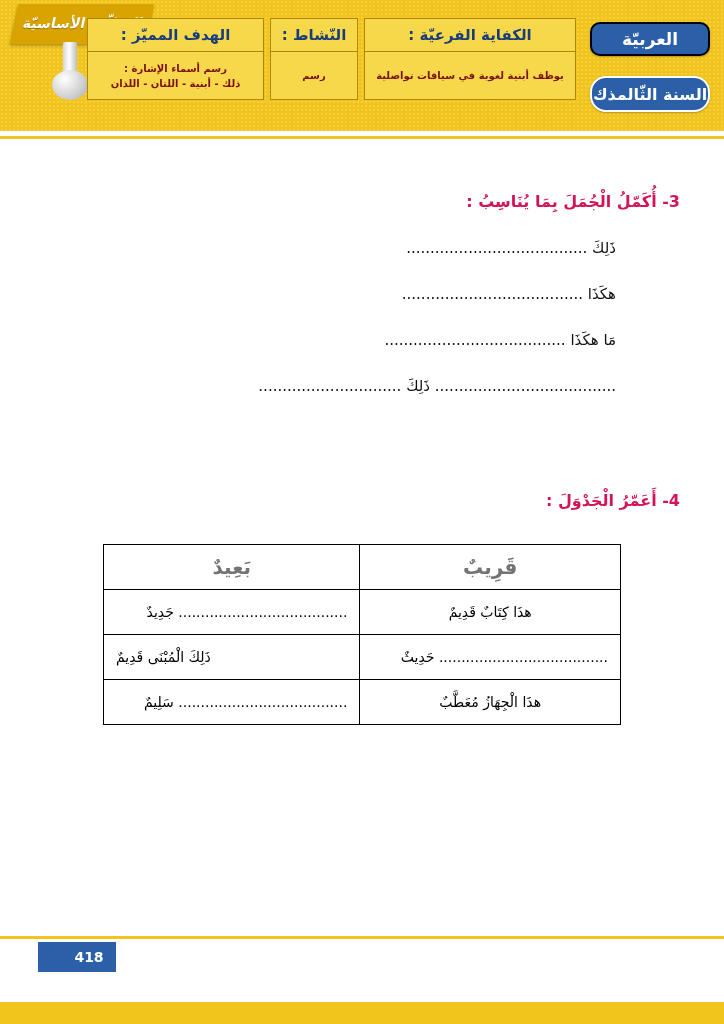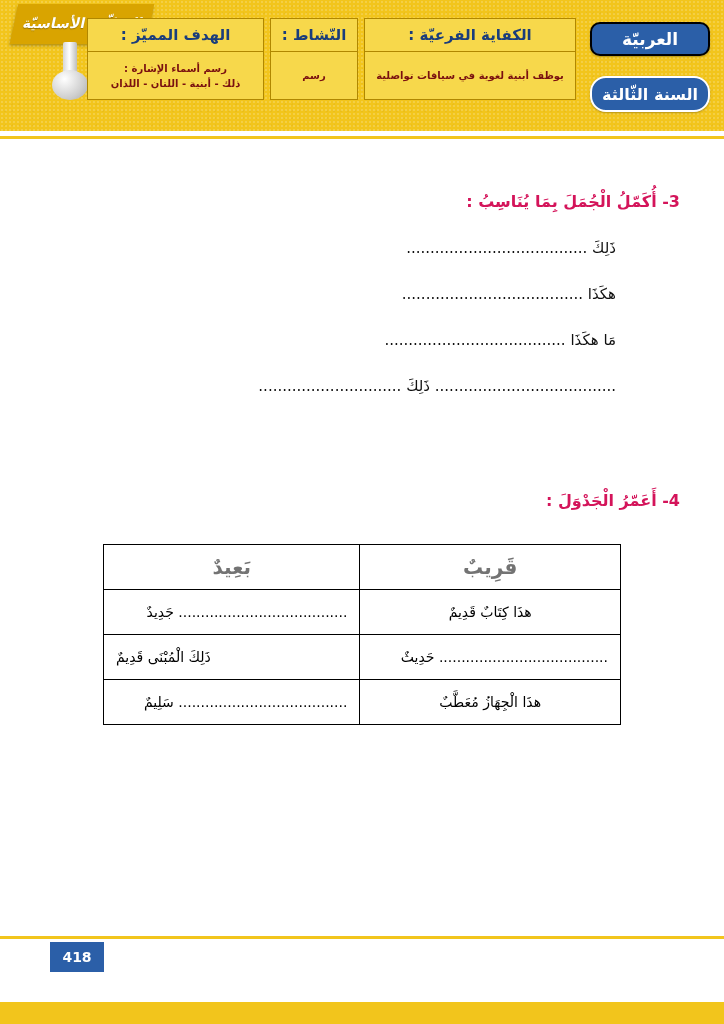--- a/index.html
+++ b/index.html
@@ -248,47 +248,48 @@
   .footer-band-white {
     position: absolute;
     left: 0;
     top: 996px;
     width: 724px;
     height: 6px;
     background: #ffffff;
   }
   .page-number {
     position: absolute;
-    left: 50px;
+    left: 38px;
     top: 942px;
     width: 54px;
     height: 30px;
     background: #2b5fa8;
     color: #ffffff;
     font-size: 14px;
     font-weight: bold;
     display: flex;
     align-items: center;
     justify-content: center;
+    padding-left: 24px;
   }
 </style>
 </head>
 <body>
 
 <div class="header-band"></div>
 <div class="header-underline"></div>
 <div class="header-underline2"></div>
 
 <div class="memo-ribbon"></div>
 <div class="memo-ribbon-label">المذكّرة الأساسيّة</div>
 <div class="memo-stem"></div>
 <div class="memo-knob"></div>
 
 <div class="badge-subject">العربيّة</div>
-<div class="badge-level">السنة الثّالثة</div>
+<div class="badge-level">السنة الثّالمذك</div>
 
 <div class="info-table">
   <div class="info-col col-competence">
     <div class="cell-head">الكفاية الفرعيّة :</div>
     <div class="cell-body">يوظف أبنية لغوية في سياقات تواصلية</div>
   </div>
   <div class="info-col col-activity">
     <div class="cell-head">النّشاط :</div>
     <div class="cell-body">رسم</div>
   </div>

